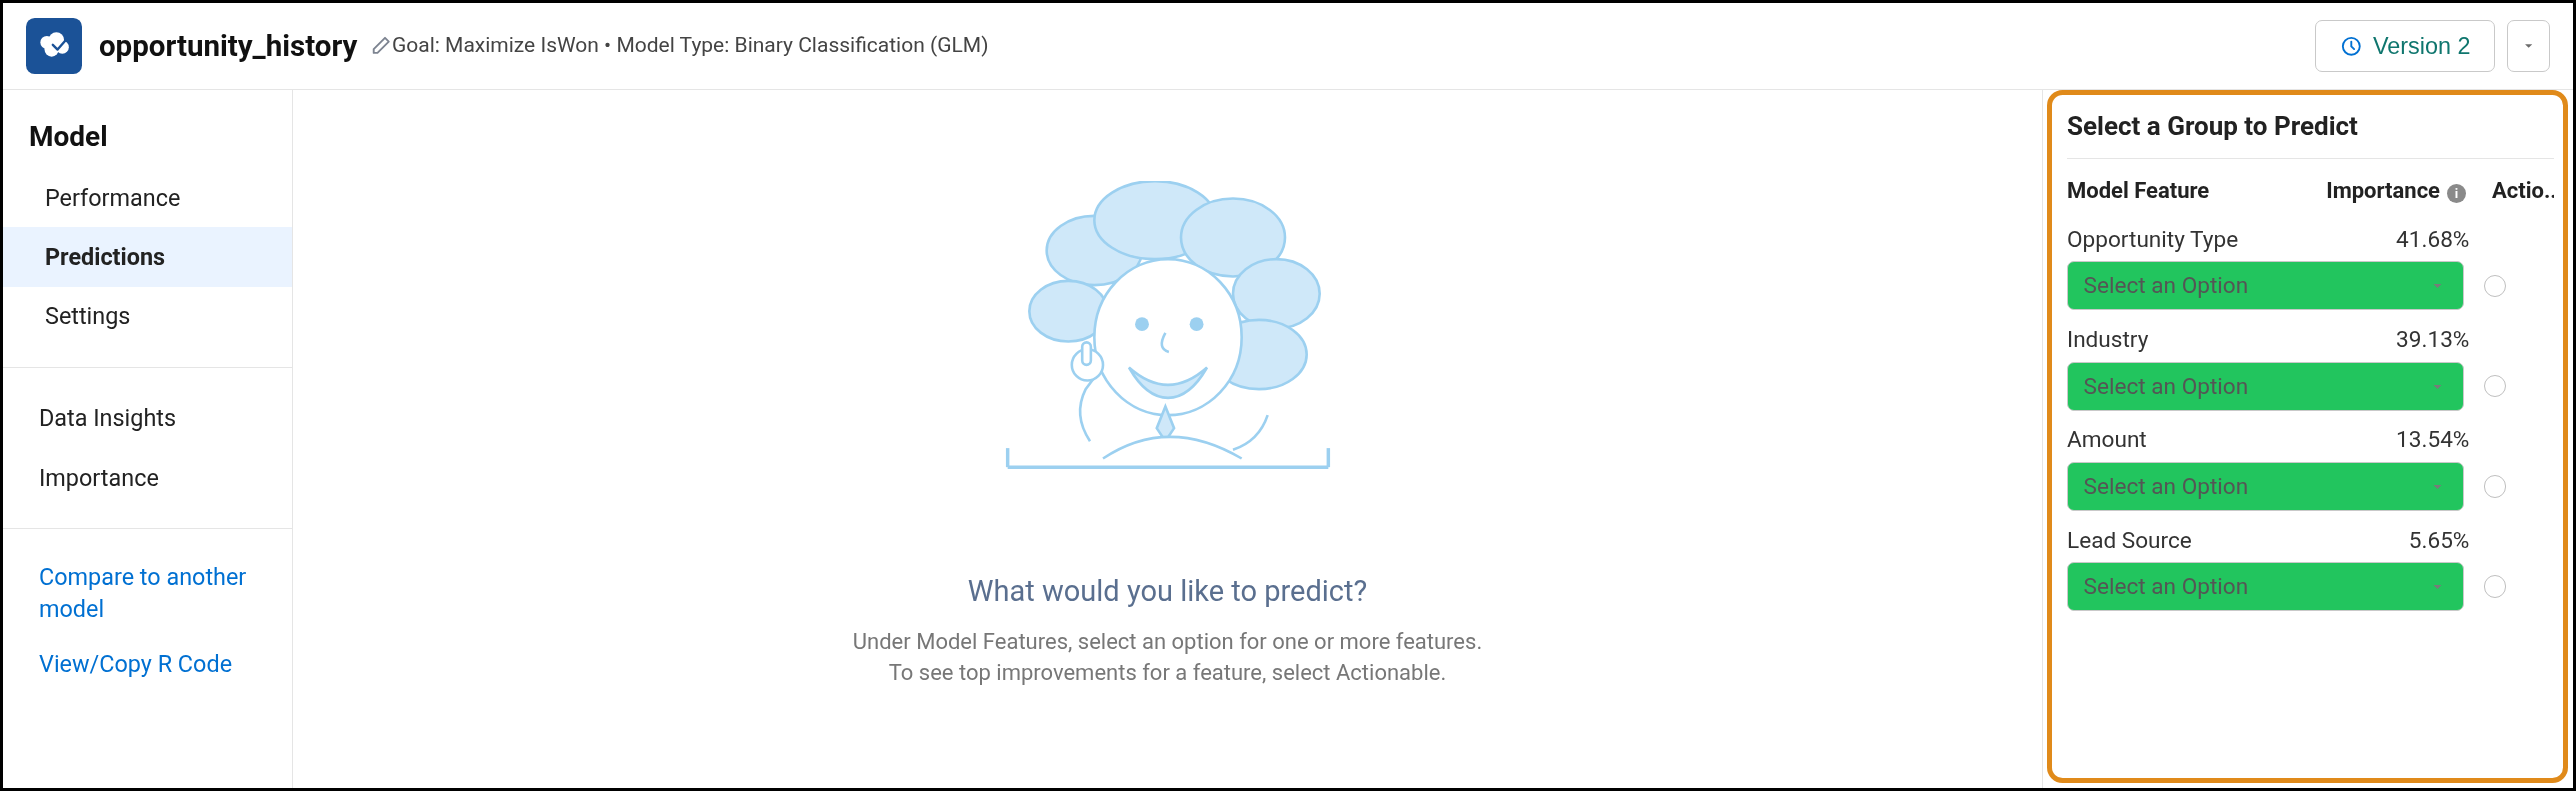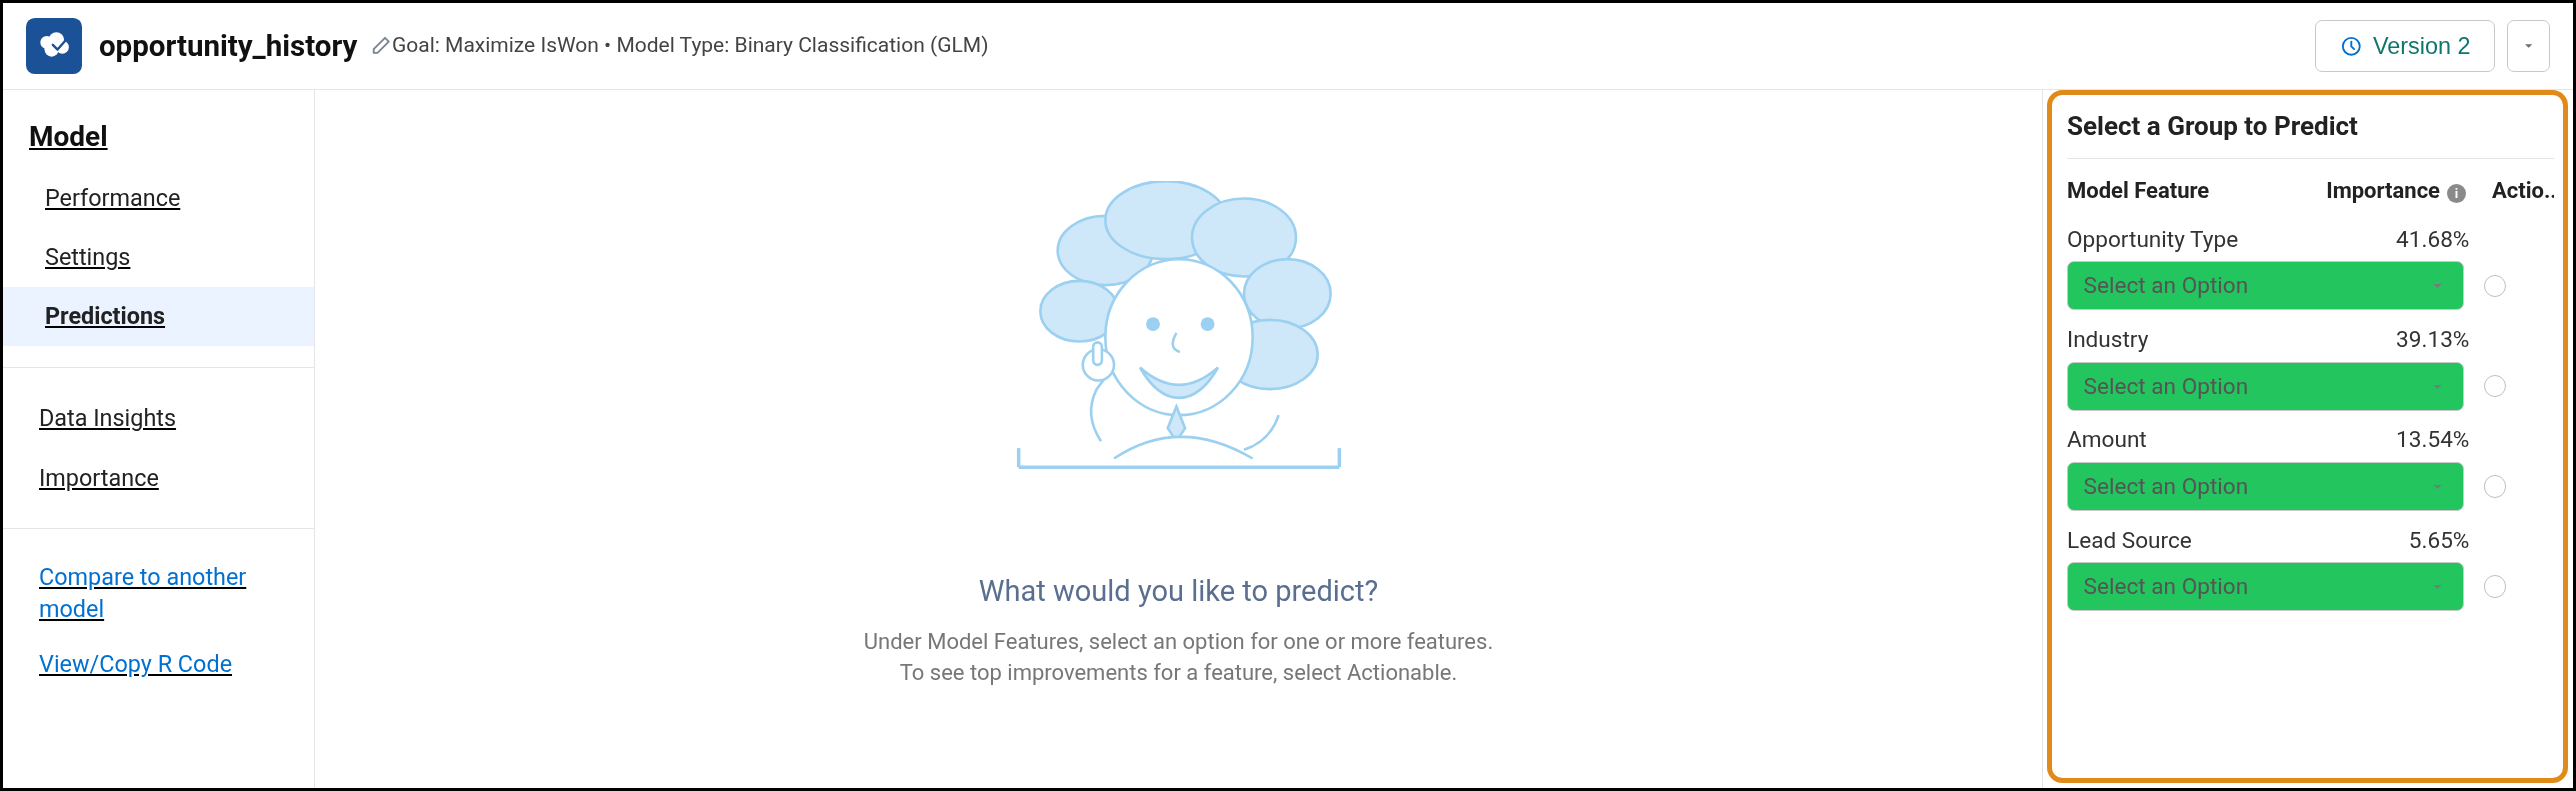--- a/index.html
+++ b/index.html
@@ -19,21 +19,21 @@
   .header-spacer { flex: 1; }
   .version-btn { height: 52px; border: 1.7px solid #c9c9c9; border-radius: 7px; background: #fff; color: #0f766e; font-size: 23.4px; font-weight: 400; padding: 0 24px; display: flex; align-items: center; gap: 10.4px; cursor: pointer; }
   .version-btn svg { width: 22.6px; height: 22.6px; }
   .header-more { width: 43px; height: 52px; border: 1.7px solid #c9c9c9; border-radius: 7px; background: #fff; margin-left: 12px; display: flex; align-items: center; justify-content: center; cursor: pointer; }
   .header-more svg { width: 17.3px; height: 17.3px; fill: #6b6b6b; }
 
   
   .body { display: flex; height: calc(100% - 87px); }
 
   
-  .sidebar { width: 312px; border-right: 0.9px solid #e5e5e5; padding-top: 21px; text-decoration: underline; }
+  .sidebar { width: 290px; border-right: 0.9px solid #e5e5e5; padding-top: 21px; }
   .section-title { font-size: 28px; font-weight: 700; color: #111; padding: 8.7px 26px 15.6px; }
   .nav-item { font-size: 23.4px; color: #222; padding: 15.6px 26px 15.6px 42px; cursor: pointer; }
   .nav-item.active { background: #eaf3ff; font-weight: 700; }
   .sidebar hr { border: none; border-top: 0.9px solid #e5e5e5; margin: 21px 0; }
   .link-item { font-size: 23.4px; color: #0070d2; padding: 12px 26px 12px 36px; cursor: pointer; line-height:1.35; }
 
   
   .main { flex: 1; display: flex; }
   .center { flex: 1; display: flex; flex-direction: column; align-items: center; justify-content: center; padding-bottom: 35px; }
   .illustration { margin-top: 26px; }
@@ -102,22 +102,22 @@
           <path d="M7 10l5 5 5-5z"></path>
         </svg>
     </button>
   </div>
 
   <div class="body">
 
     <div class="sidebar">
       <div class="section-title">Model</div>
       <div class="nav-item">Performance</div>
+      <div class="nav-item active">Predictions</div>
       <div class="nav-item">Settings</div>
-      <div class="nav-item active">Predictions</div>
       <hr>
       <div class="nav-item" style="padding-left:36px">Data Insights</div>
       <div class="nav-item" style="padding-left:36px">Importance</div>
       <hr>
       <div class="link-item">Compare to another model</div>
       <div class="link-item">View/Copy R Code</div>
     </div>
 
     <div class="main">
 

